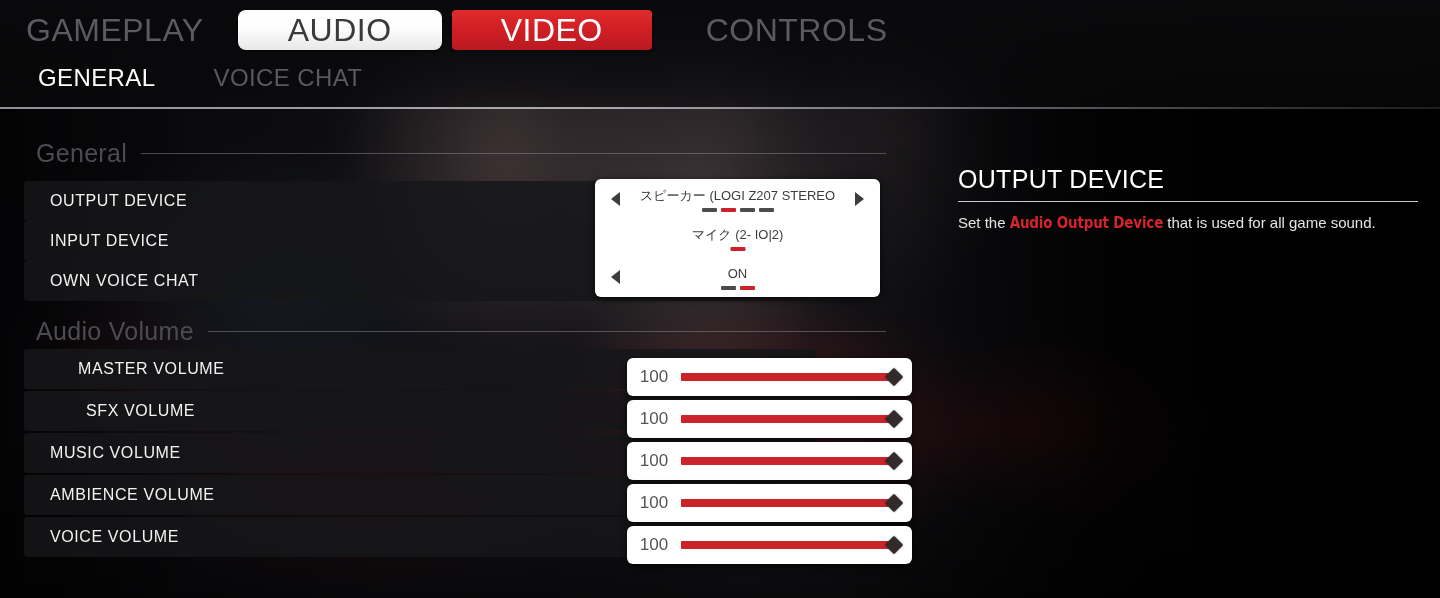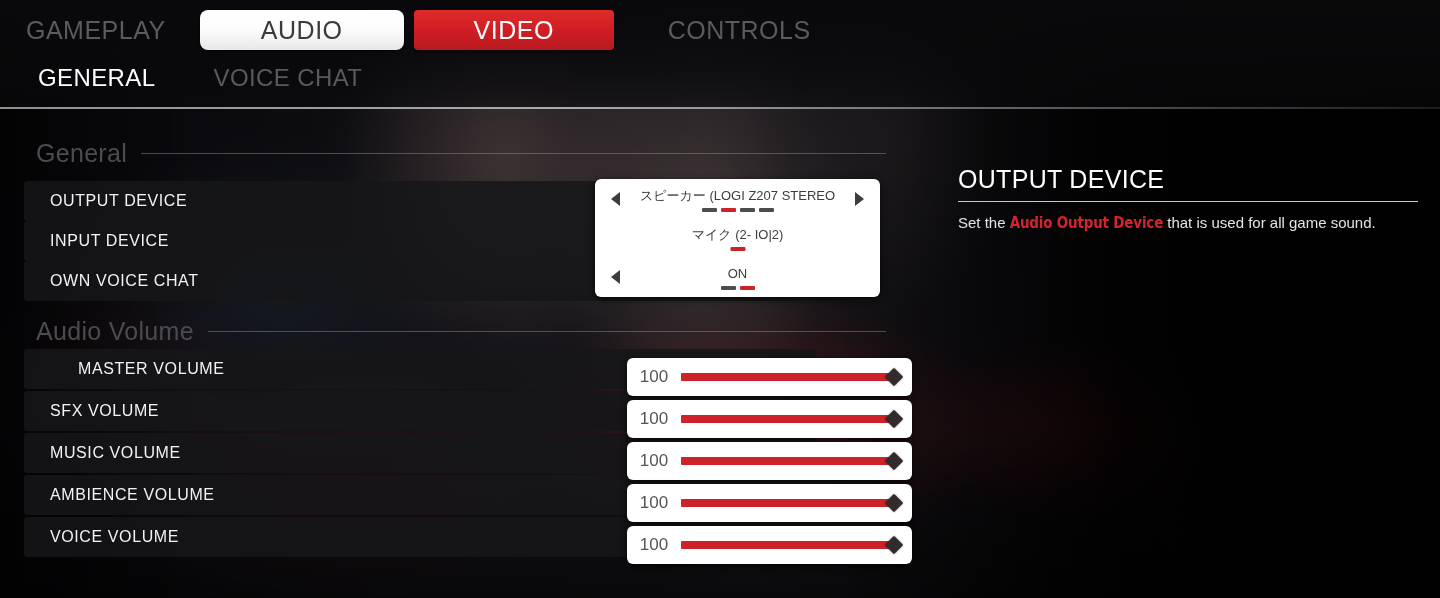--- a/index.html
+++ b/index.html
@@ -46,21 +46,21 @@
   #topbar {
     position: absolute; top: 0; left: 0; width: 1440px; height: 108px;
     background: linear-gradient(180deg, rgba(10,10,12,0.92) 0%, rgba(10,10,12,0.72) 60%, rgba(10,10,12,0.55) 100%);
   }
   #tabs-main {
     position: absolute; top: 10px; left: 0; height: 40px;
     display: flex; align-items: center; gap: 0;
   }
   .tab-main {
     height: 40px; line-height: 40px;
-    font-size: 25px; letter-spacing: 0.5px;
+    font-size: 32px; letter-spacing: 0.5px;
     text-align: center;
     cursor: pointer;
     user-select: none;
   }
   .tab-main.plain {
     color: #5b5b5f;
     padding: 0 26px;
   }
   .tab-main.selected {
     width: 204px;
@@ -306,21 +306,21 @@
   </div>
 
   <div class="section-head" style="left:36px; top:316px; width:850px;">
     <span class="section-title">Audio Volume</span>
     <span class="section-rule" style="width:700px;"></span>
   </div>
 
   <div class="row" style="top:349px; width:792px;padding-left:28px;">
     <span class="row-label">MASTER VOLUME</span>
   </div>
-  <div class="row" style="top:391px; width:856px;">
+  <div class="row" style="top:391px; width:856px;padding-left:36px;">
     <span class="row-label">SFX VOLUME</span>
   </div>
   <div class="row" style="top:433px; width:792px;">
     <span class="row-label">MUSIC VOLUME</span>
   </div>
   <div class="row" style="top:475px; width:856px;">
     <span class="row-label">AMBIENCE VOLUME</span>
   </div>
   <div class="row" style="top:517px; width:856px;">
     <span class="row-label">VOICE VOLUME</span>

